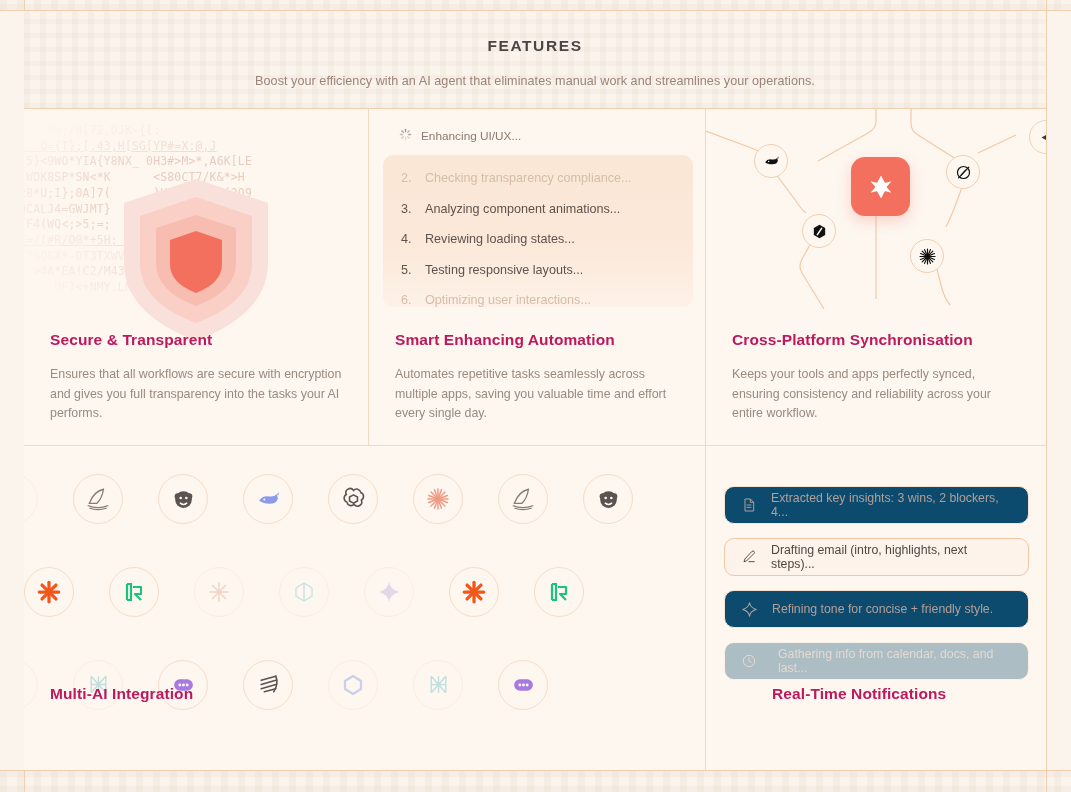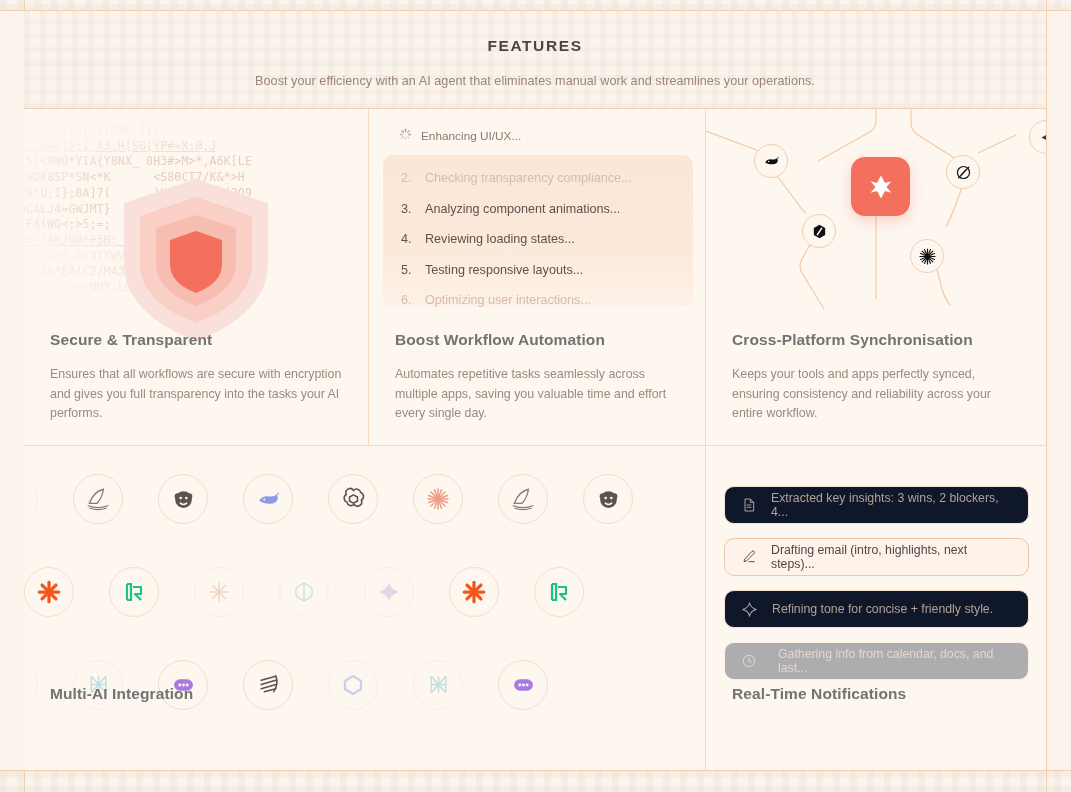--- a/index.html
+++ b/index.html
@@ -57,21 +57,21 @@
     grid-template-columns: 345px 337px 340px;
     grid-template-rows: 337px 324px;
   }
   .card { position: relative; overflow: hidden; background: #fdf7f0; border-right: 1px solid #f3d9c0; border-bottom: 1px solid #f3d9c0; }
   .card:nth-child(3) { border-right: none; }
   .card-wide { grid-column: span 2; }
   .card.r2 { border-bottom: none; }
 
   .card-visual { position: absolute; left: 0; top: 0; right: 0; height: 100%; overflow: hidden; }
   .card-text { position: absolute; left: 26px; right: 22px; }
-  .card-title { font-size: 15.5px; font-weight: 700; color: #737373; letter-spacing: .1px; }
+  .card-title { font-size: 15.5px; font-weight: 700; color: #be185d; letter-spacing: .1px; }
   .card-desc { margin-top: 16px; font-size: 12.4px; line-height: 19.6px; color: #9b8a7e; }
 
   
   #cipher {
     position: absolute; left: -12px; top: 14px; width: 380px;
     font-family: "DejaVu Sans Mono", monospace;
     font-size: 11.4px; line-height: 15.7px; color: #e7cdc1;
     white-space: pre; letter-spacing: .2px;
     -webkit-mask-image: radial-gradient(ellipse 62% 72% at 50% 46%, #000 38%, rgba(0,0,0,.35) 72%, rgba(0,0,0,0) 100%);
     mask-image: radial-gradient(ellipse 62% 72% at 50% 46%, #000 38%, rgba(0,0,0,.35) 72%, rgba(0,0,0,0) 100%);
@@ -133,27 +133,27 @@
   }
   .logo-cell.faint { opacity: .38; }
   #card-multi .card-text { top: 239px; }
   #card-multi .card-desc { line-height: 19.6px; }
 
   
   #notif-list { position: absolute; left: 18px; top: 40px; width: 305px; }
   .notif {
     display: flex; align-items: center; gap: 14px;
     height: 38px; padding: 0 16px; margin-bottom: 14px;
-    border-radius: 10px; background: #0f172a; border: 1px solid #f8e3d2;
+    border-radius: 10px; background: #0c4a6e; border: 1px solid #f8e3d2;
     font-size: 12.3px; color: #b3a096;
   }
   .notif.active { border-color: #f2c6a3; background: #fdf3ea; color: #4f4743; }
   .notif.ghost { opacity: .33; gap: 21px; }
   .notif .ico { flex: 0 0 auto; display: flex; }
-  #card-notif .card-text { top: 239px; }
+  #card-notif .card-text { top: 239px; margin-left: 40px; }
 </style>
 </head>
 <body>
 
 <div id="page">
 
   <div class="tex-band" id="band-top"></div>
   <div class="tex-band" id="band-bottom"></div>
   <div class="hrule" id="rule-top"></div>
   <div class="hrule" id="rule-bottom"></div>
@@ -221,21 +221,21 @@
             <span class="num">5.</span>
             <span>Testing responsive layouts...</span>
           </div>
           <div class="wf-item dim">
             <span class="num">6.</span>
             <span>Optimizing user interactions...</span>
           </div>
         </div>
       </div>
       <div class="card-text">
-        <div class="card-title">Boost Workflow Automation</div>
+        <div class="card-title">Smart Enhancing Automation</div>
         <div class="card-desc">Automates repetitive tasks seamlessly across multiple apps, saving you valuable time and effort every single day.</div>
       </div>
     </div>
 
     <div class="card" id="card-sync">
       <div class="card-visual">
         <div id="sync-wrap">
           <svg id="sync-svg" width="340" height="220">
             <g stroke="#f5c9a4" stroke-width="1.2" fill="none">
               <path d="M170 0 L170 12 Q170 20 162 24 L112 52"></path>

